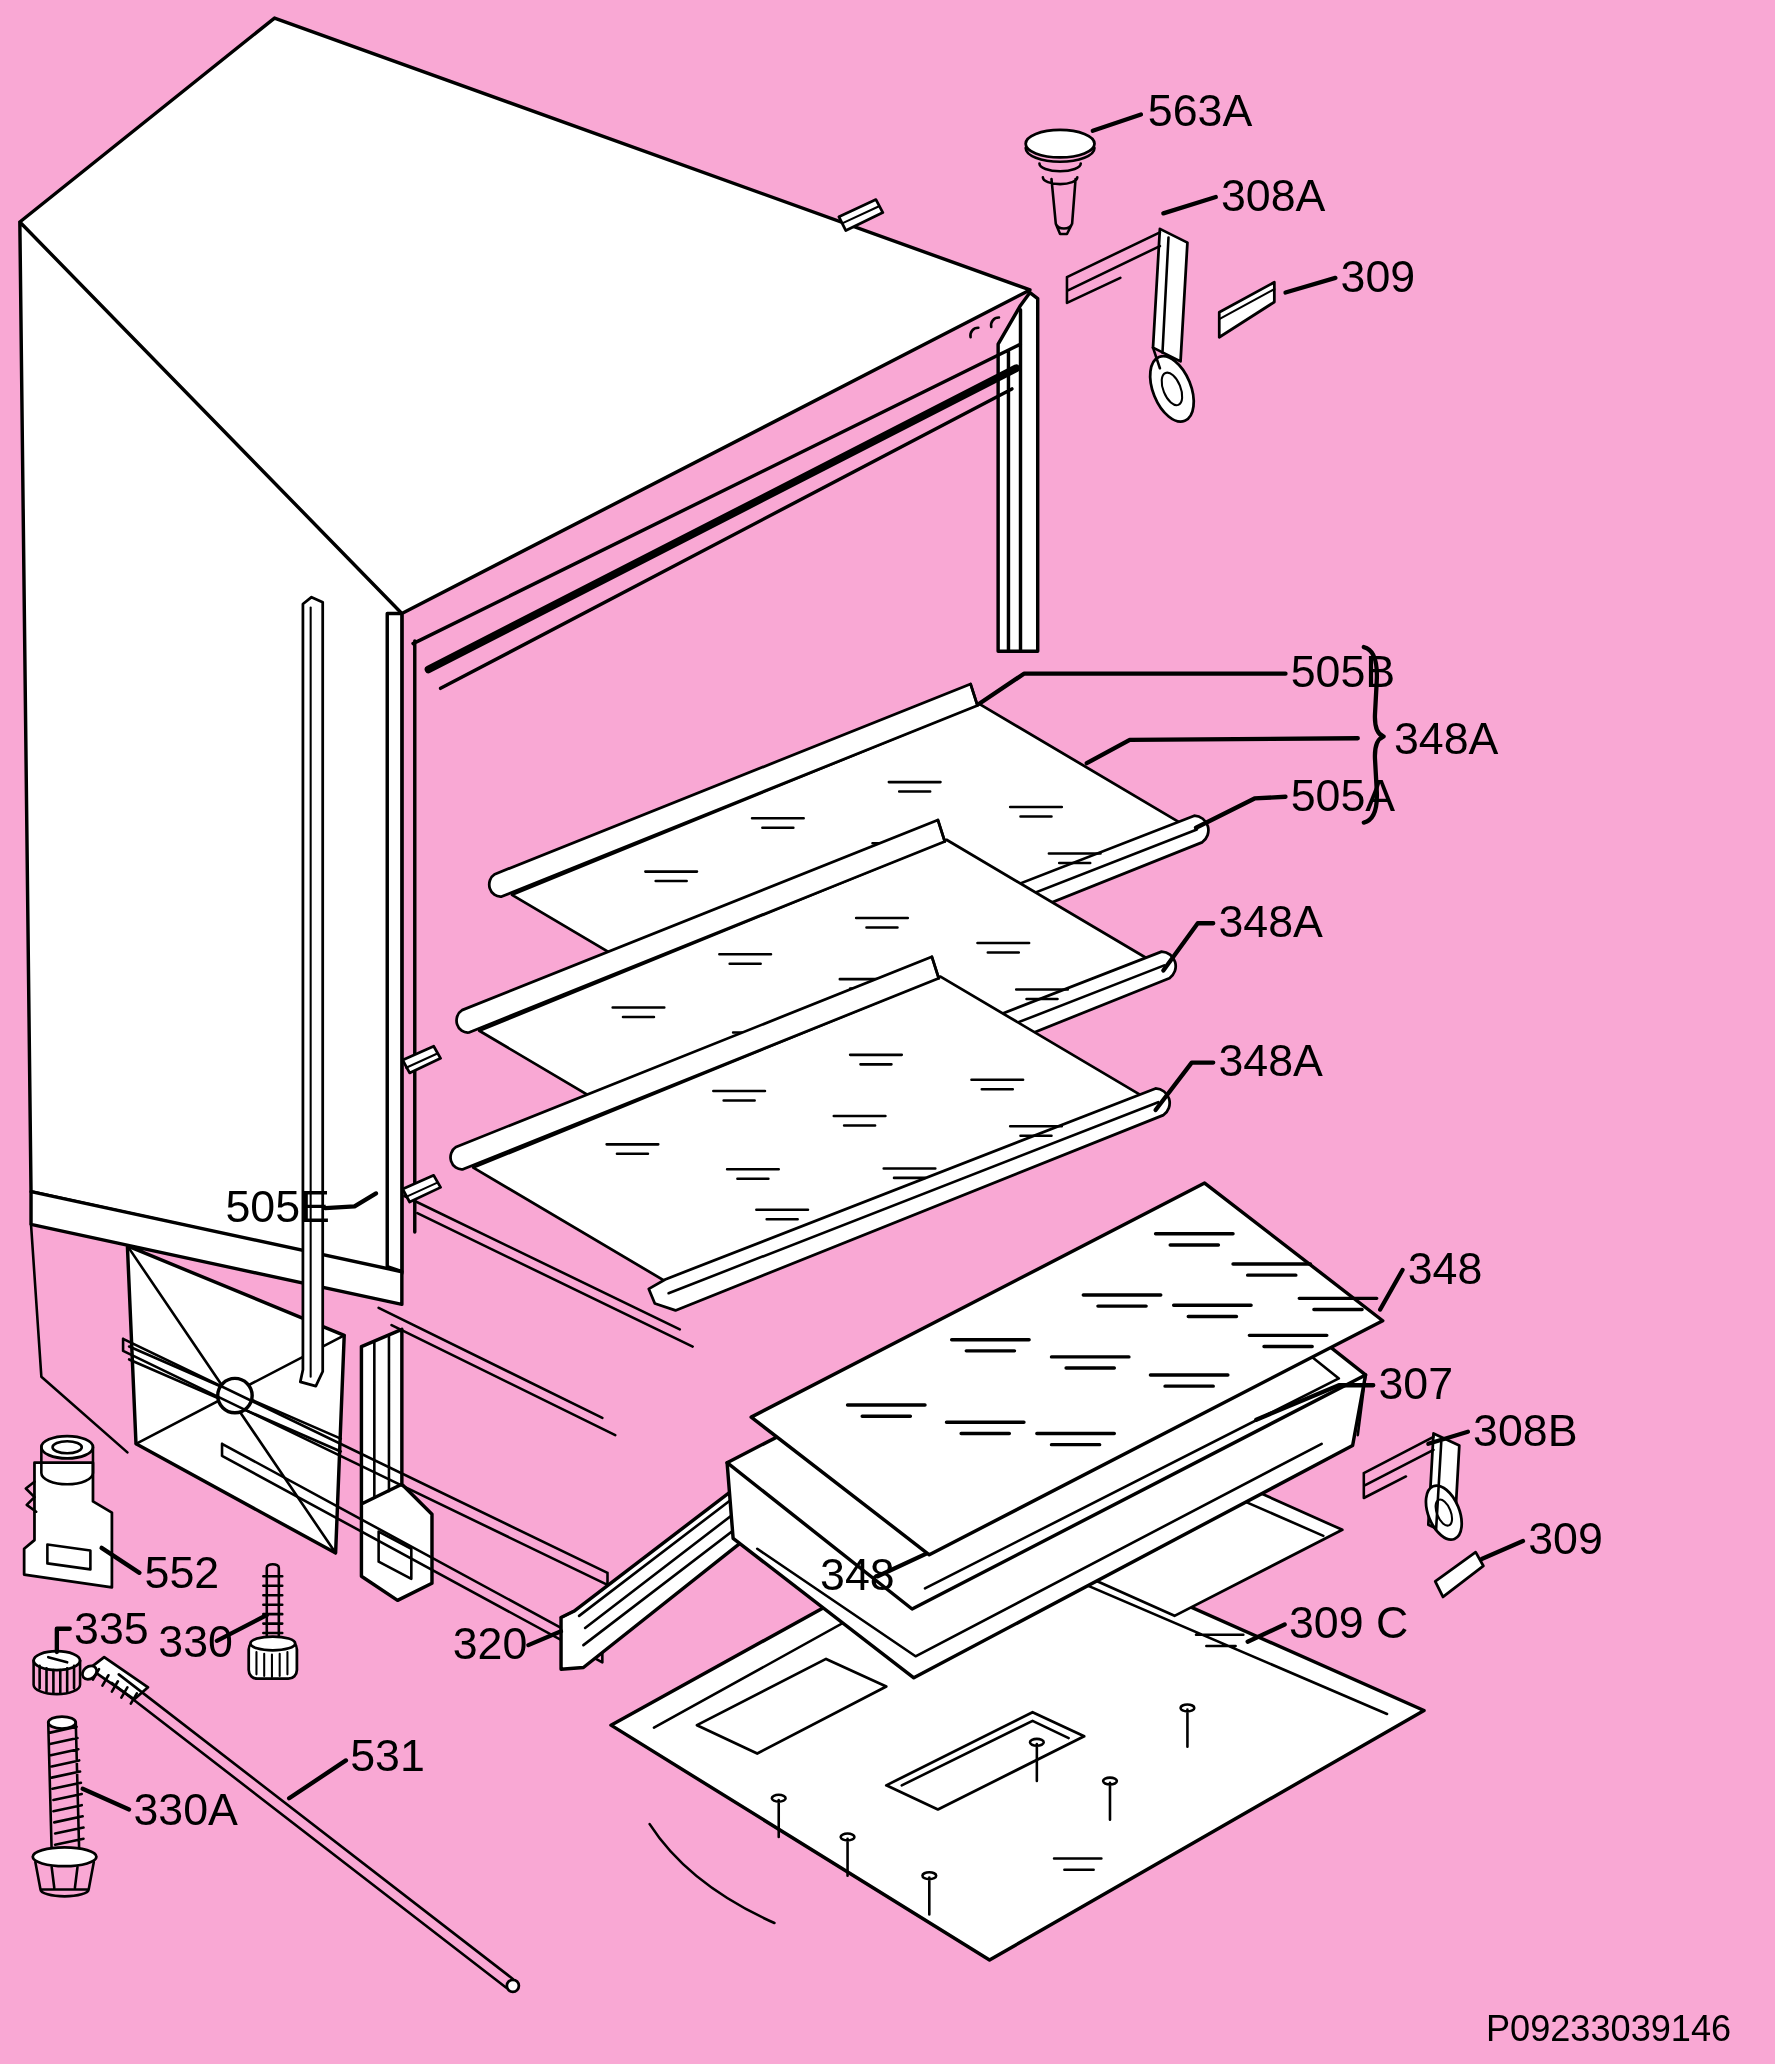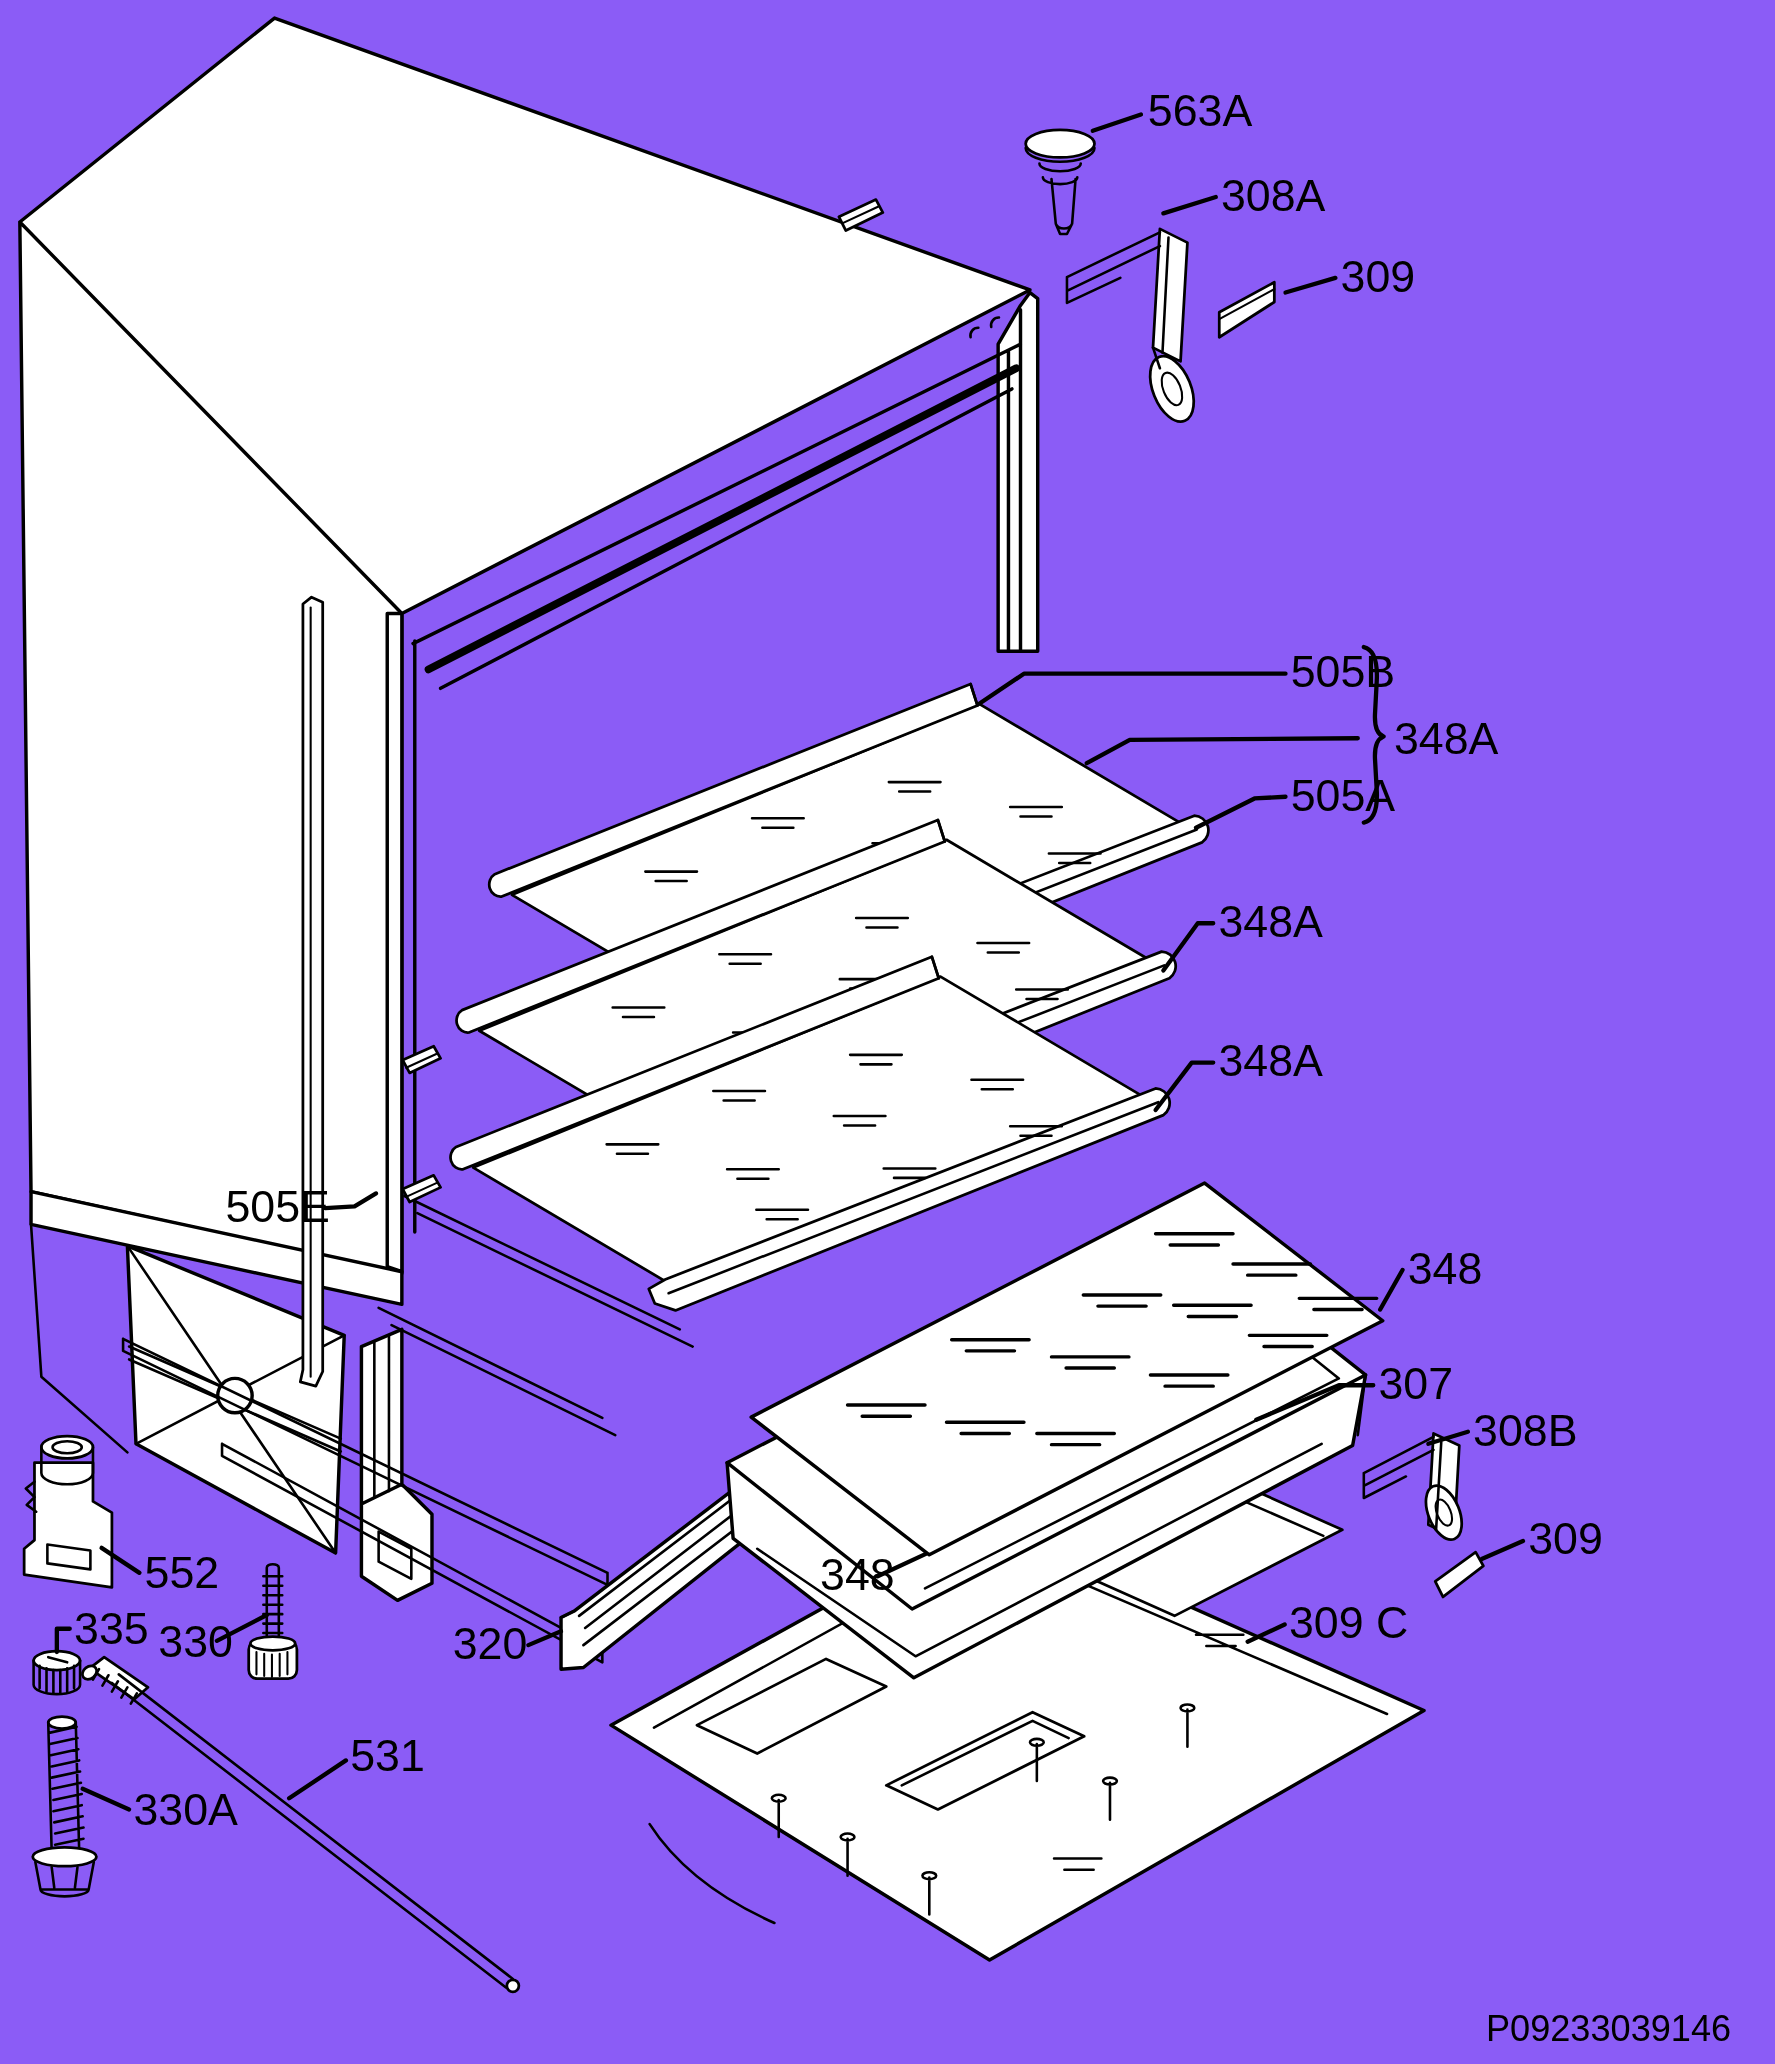--- a/index.html
+++ b/index.html
@@ -1,16 +1,16 @@
 <!DOCTYPE html>
 <html style="font-size:13.8px"><head>
 <meta charset="utf-8">
 <style>
   html,body{margin:0;padding:0;background:#fff;}
-  .stage{position:relative;width:1776px;height:2065px;background:#8b5cf6;overflow:hidden;}
+  .stage{position:relative;width:1776px;height:2065px;background:#f9a8d4;overflow:hidden;}
   svg{position:absolute;left:0;top:0;}
   .f{fill:#fff;stroke:#000;stroke-width:4;stroke-linejoin:round;stroke-linecap:round;}
   .f3{fill:#fff;stroke:#000;stroke-width:3.2;stroke-linejoin:round;stroke-linecap:round;}
   .s{fill:none;stroke:#000;stroke-width:4;stroke-linejoin:round;stroke-linecap:round;}
   .s3{fill:none;stroke:#000;stroke-width:3;stroke-linejoin:round;stroke-linecap:round;}
   .s2{fill:none;stroke:#000;stroke-width:2.4;stroke-linejoin:round;stroke-linecap:round;}
   .thick{fill:none;stroke:#000;stroke-width:9;stroke-linecap:round;}
   .leader{fill:none;stroke:#000;stroke-width:5;stroke-linejoin:round;stroke-linecap:round;}
   text{font-family:"Liberation Sans","DejaVu Sans",sans-serif;font-size:52px;fill:#000;}
   text.code{font-size:42px;}

